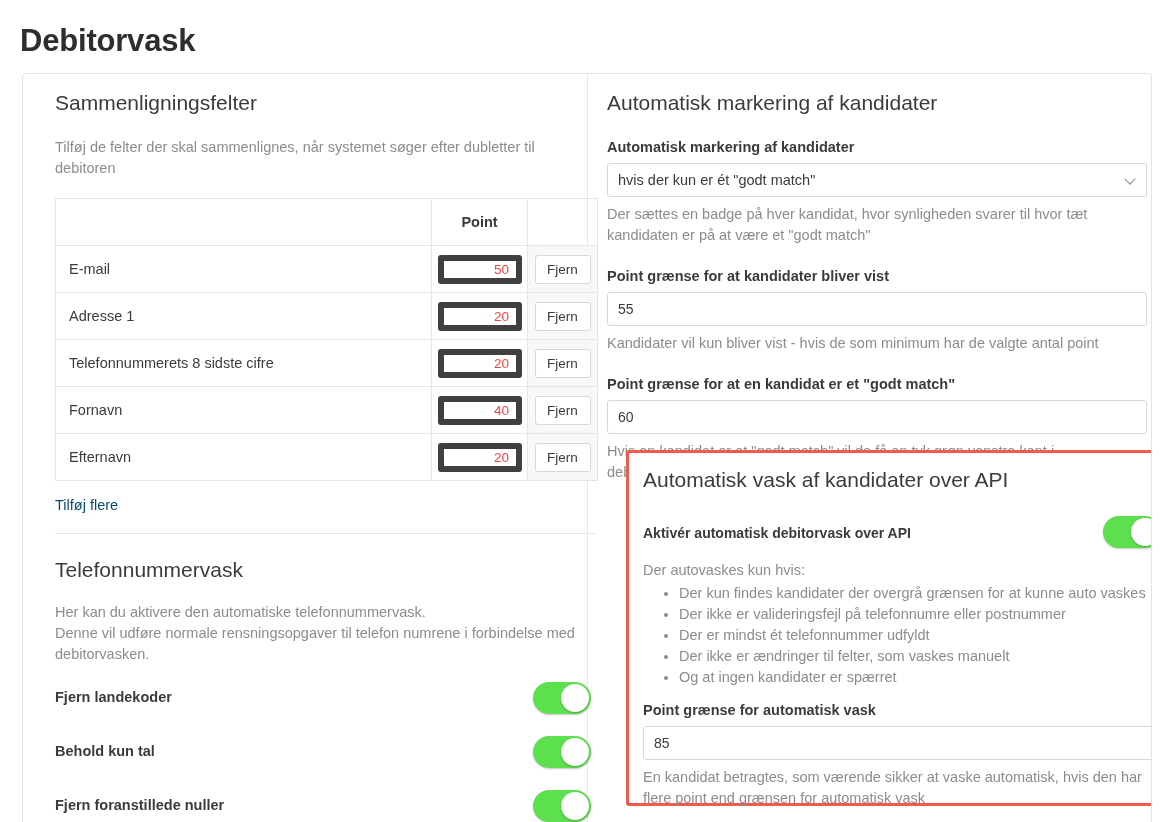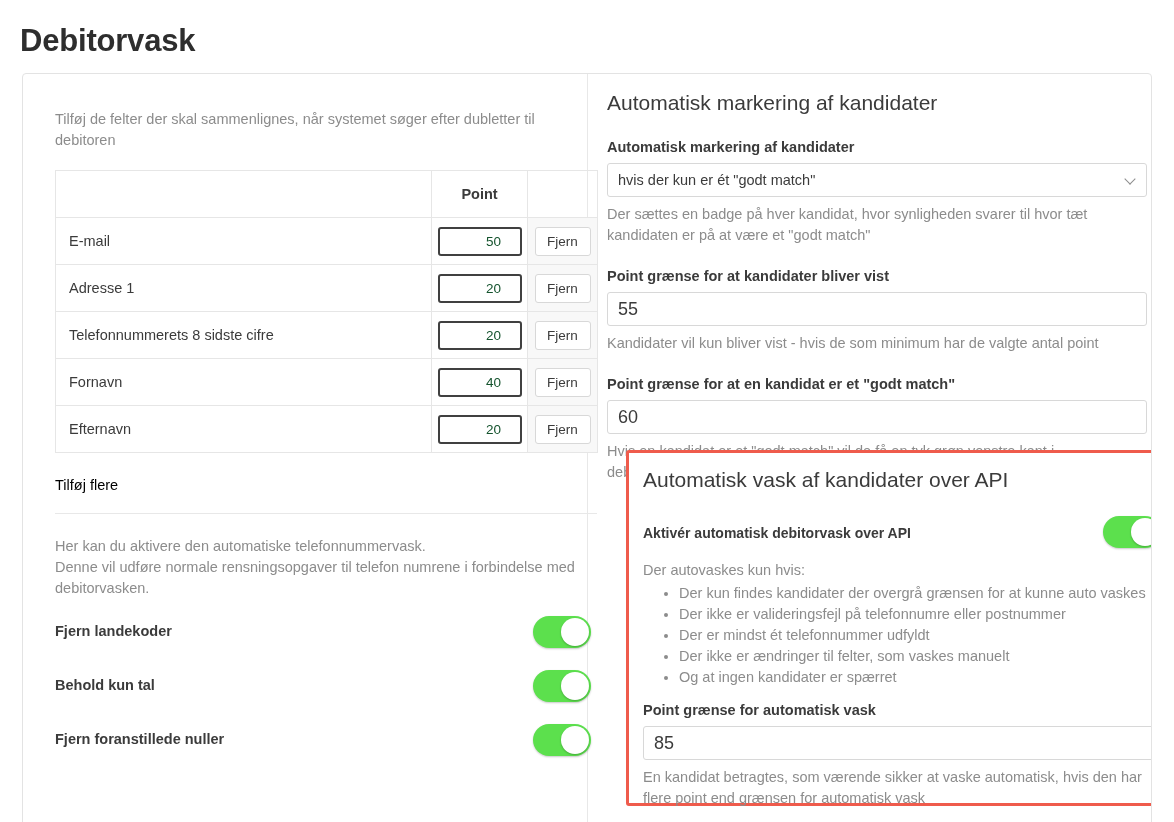--- a/index.html
+++ b/index.html
@@ -97,46 +97,46 @@
     color: #3b3b3b;
   }
   table.fields td.point { text-align: center; padding: 0 6px; }
   table.fields td.act {
     text-align: center;
     background: #f8f8f8;
     padding: 0 6px;
   }
   input.point-input {
     width: 84px; height: 29px;
-    border: 2px solid #404040;
+    border: 6px solid #404040;
     border-radius: 3px;
     font-family: "Liberation Sans", sans-serif;
     font-size: 13.5px;
-    color: #14532d;
+    color: #ef4444;
     text-align: right;
-    padding: 0 19px;
+    padding: 0 7px;
     background: #fff;
     outline: none;
   }
   button.fjern {
     width: 56px; height: 29px;
     border: 1px solid #d8d8d8;
     border-radius: 3px;
     background: #fff;
     font-family: "Liberation Sans", sans-serif;
     font-size: 13.5px;
     color: #3b3b3b;
     cursor: pointer;
     padding: 0;
   }
 
   .addmore {
-    margin-top: 24px;
-    font-size: 14.5px;
-    color: #000000;
+    margin-top: 16px;
+    font-size: 14.5px;
+    color: #0c4a6e;
     cursor: pointer;
     display: inline-block;
   }
 
   .hr {
     margin-top: 19px;
     width: 542px;
     height: 1px;
     background: #e8e8e8;
   }
@@ -219,21 +219,21 @@
     transform: rotate(45deg);
   }
 
   input.txt {
     margin-top: 8px;
     width: 540px; height: 34px;
     border: 1px solid #d8d8d8;
     border-radius: 3px;
     background: #fff;
     font-family: "Liberation Sans", sans-serif;
-    font-size: 18px;
+    font-size: 14px;
     color: #3b3b3b;
     padding: 0 10px;
     outline: none;
   }
   .helptext { margin-top: 7px; width: 540px; }
 
   .api-box {
     position: absolute;
     left: 26px; top: 376px;
     width: 548px;
@@ -280,20 +280,21 @@
 
   <div class="page-title">Debitorvask</div>
 
   <div class="card">
 
     <div class="col-divider"></div>
 
     <div class="col-left">
       <div class="left-pad">
 
+        <h2 class="section-title">Sammenligningsfelter</h2>
 
         <div class="muted helptext-top">Tilføj de felter der skal sammenlignes, når systemet søger efter dubletter til debitoren</div>
 
         <table class="fields">
           <thead>
             <tr>
               <th class="col-name"></th>
               <th class="col-point">Point</th>
               <th class="col-act"></th>
             </tr>
@@ -345,20 +346,21 @@
               </td>
             </tr>
           </tbody>
         </table>
 
         <div class="addmore">Tilføj flere</div>
 
         <div class="hr"></div>
 
         <div class="phone-block">
+          <h2 class="section-title">Telefonnummervask</h2>
 
           <div class="muted phone-desc">
             <span>Her kan du aktivere den automatiske telefonnummervask.</span><br>
             <span>Denne vil udføre normale rensningsopgaver til telefon numrene i forbindelse med debitorvasken.</span>
           </div>
 
           <div class="toggle-row">
             <span class="tlabel">Fjern landekoder</span>
             <span class="switch">
               <span class="knob"></span>

